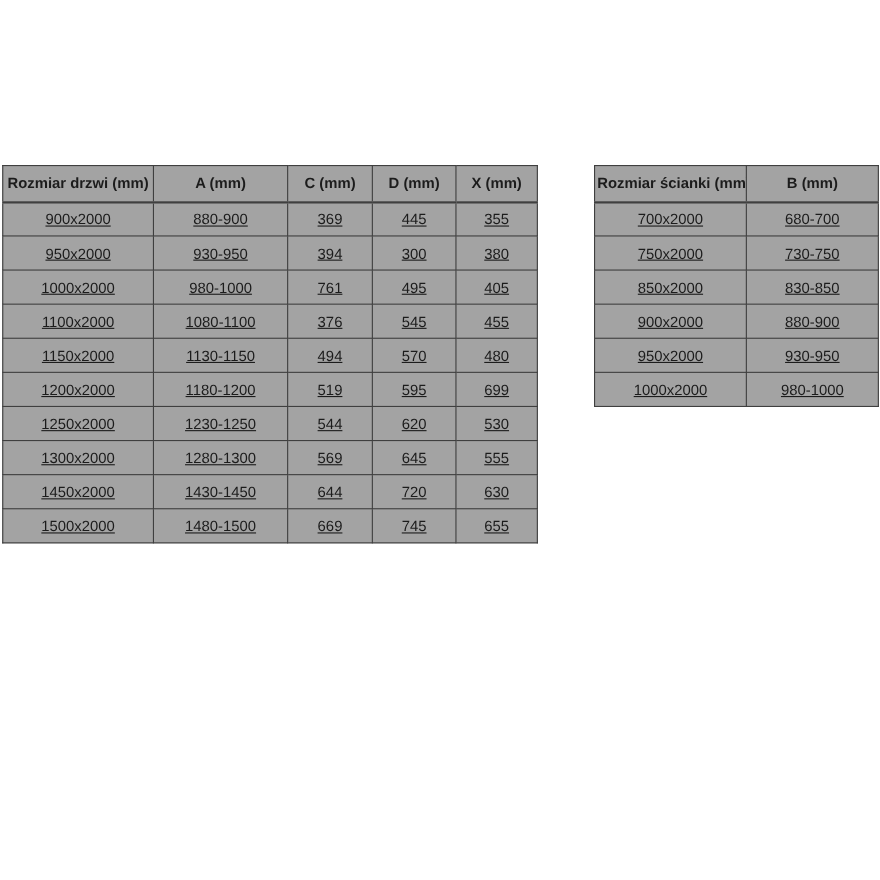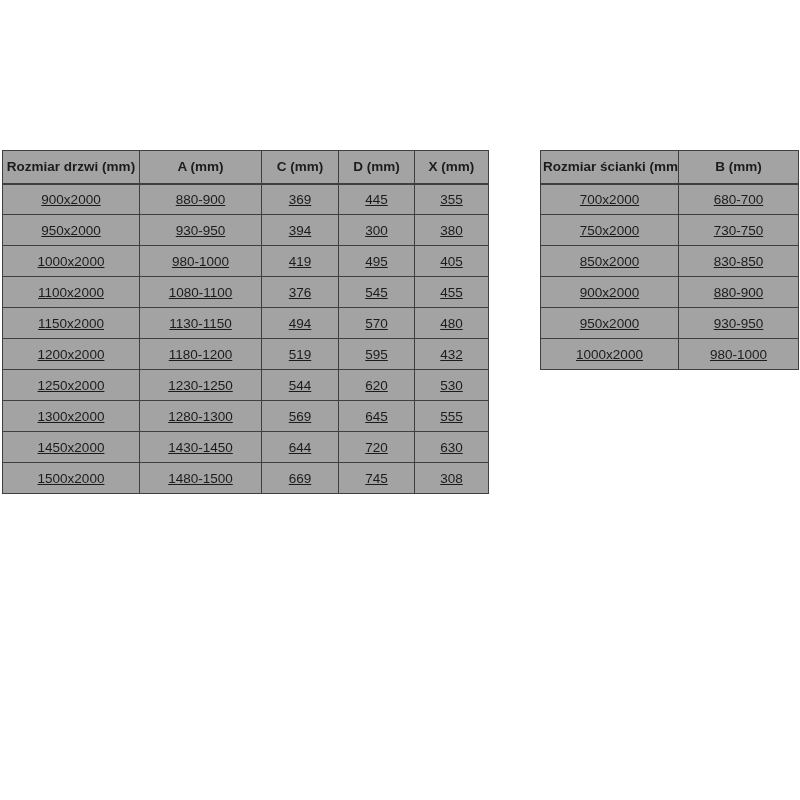--- a/index.html
+++ b/index.html
@@ -66,21 +66,21 @@
       <tr>
         <td>950x2000</td>
         <td>930-950</td>
         <td>394</td>
         <td>300</td>
         <td>380</td>
       </tr>
       <tr>
         <td>1000x2000</td>
         <td>980-1000</td>
-        <td>419</td>
+        <td>761</td>
         <td>495</td>
         <td>405</td>
       </tr>
       <tr>
         <td>1100x2000</td>
         <td>1080-1100</td>
         <td>376</td>
         <td>545</td>
         <td>455</td>
       </tr>
@@ -89,21 +89,21 @@
         <td>1130-1150</td>
         <td>494</td>
         <td>570</td>
         <td>480</td>
       </tr>
       <tr>
         <td>1200x2000</td>
         <td>1180-1200</td>
         <td>519</td>
         <td>595</td>
-        <td>432</td>
+        <td>699</td>
       </tr>
       <tr>
         <td>1250x2000</td>
         <td>1230-1250</td>
         <td>544</td>
         <td>620</td>
         <td>530</td>
       </tr>
       <tr>
         <td>1300x2000</td>
@@ -117,21 +117,21 @@
         <td>1430-1450</td>
         <td>644</td>
         <td>720</td>
         <td>630</td>
       </tr>
       <tr>
         <td>1500x2000</td>
         <td>1480-1500</td>
         <td>669</td>
         <td>745</td>
-        <td>308</td>
+        <td>655</td>
       </tr>
     </tbody>
 </table>
 
 <table id="walls-table">
   <colgroup>
     <col style="width:138px">
     <col style="width:120px">
   </colgroup>
   <thead>

